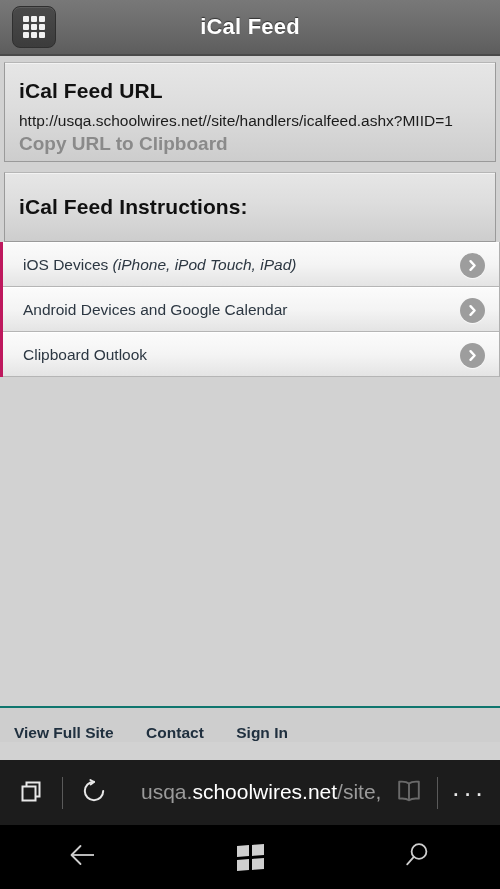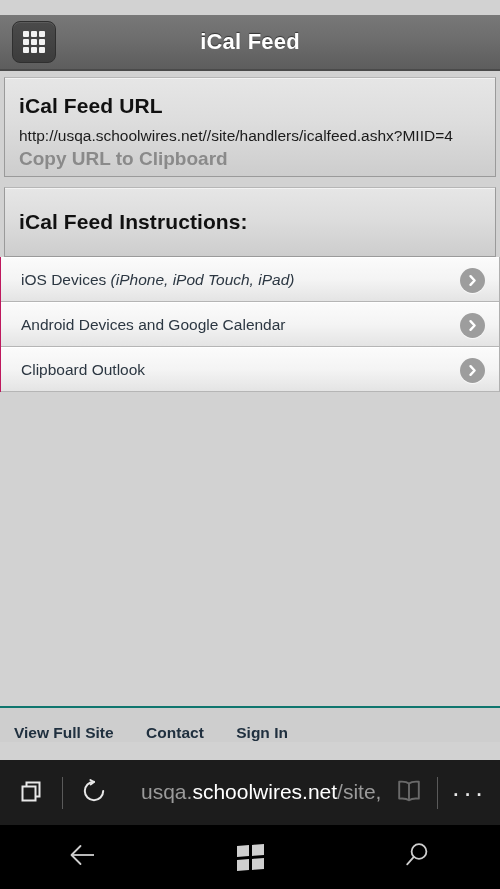--- a/index.html
+++ b/index.html
@@ -25,21 +25,20 @@
     overflow: hidden;
   }
 
   
   .app-header {
     position: relative;
     height: 56px;
     background: linear-gradient(to bottom, #787878 0%, #6d6d6d 45%, #5d5d5d 100%);
     border-bottom: 2px solid #4a4a4a;
     box-sizing: border-box;
-    margin-top: 15px;
   }
   .app-title {
     position: absolute;
     left: 0; right: 0; top: 0;
     line-height: 54px;
     text-align: center;
     color: #ffffff;
     font-size: 22px;
     font-weight: bold;
     text-shadow: 0 -1px 1px rgba(0,0,0,.55);
@@ -115,21 +114,21 @@
     margin-top: 10px;
     padding: 22px 14px 22px 14px;
   }
   .instructions-panel .panel-heading { margin: 0; }
 
   
   .link-list {
     list-style: none;
     margin: 0;
     padding: 0;
-    border-left: 1px solid #be185d;
+    border-left: 3px solid #be185d;
     border-right: 1px solid #b0b0b0;
   }
   .link-row {
     position: relative;
     height: 45px;
     background: linear-gradient(to bottom, #fbfbfb 0%, #f4f4f4 50%, #e4e4e4 100%);
     border-bottom: 1px solid #b5b5b5;
     border-top: 1px solid #ffffff;
     box-sizing: border-box;
     cursor: pointer;
@@ -281,21 +280,21 @@
           <i></i>
           <i></i>
           <i></i>
       </span>
     </div>
     <div class="app-title">iCal Feed</div>
   </div>
 
   <div class="panel url-panel">
     <div class="panel-heading">iCal Feed URL</div>
-    <div class="url-text">http://usqa.schoolwires.net//site/handlers/icalfeed.ashx?MIID=4</div>
+    <div class="url-text">http://usqa.schoolwires.net//site/handlers/icalfeed.ashx?MIID=1</div>
     <span class="copy-link">Copy URL to Clipboard</span>
   </div>
 
   <div class="panel instructions-panel">
     <div class="panel-heading">iCal Feed Instructions:</div>
   </div>
 
   <ul class="link-list">
     <li class="link-row">
       <span class="link-label"><span>iOS Devices </span><em>(iPhone, iPod Touch, iPad)</em></span>

